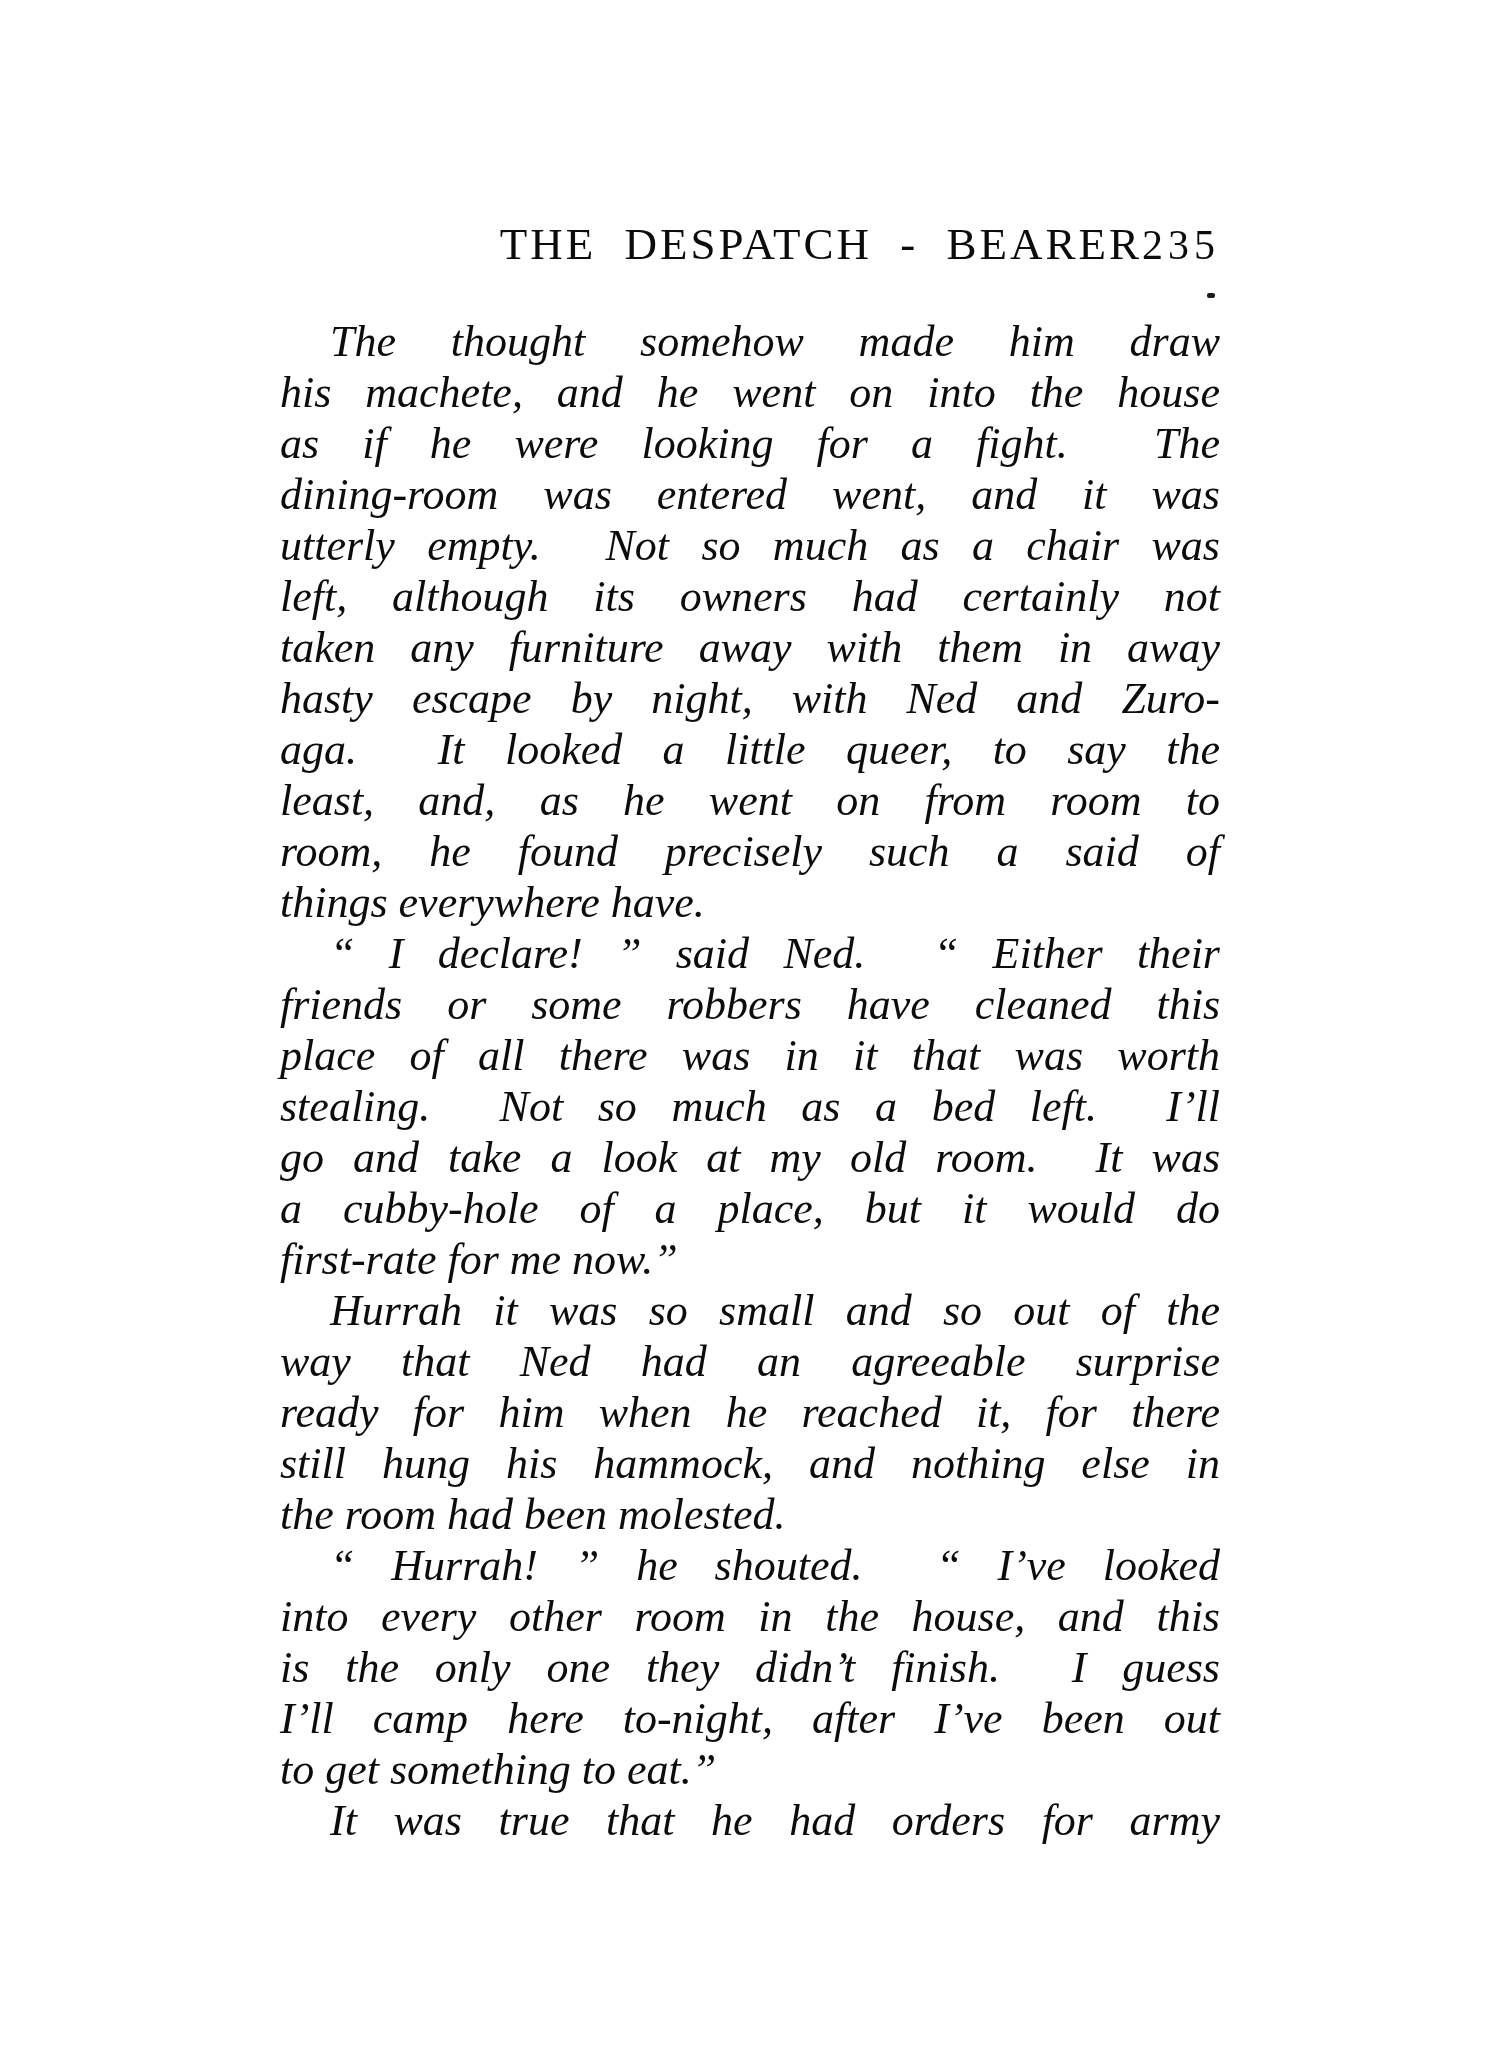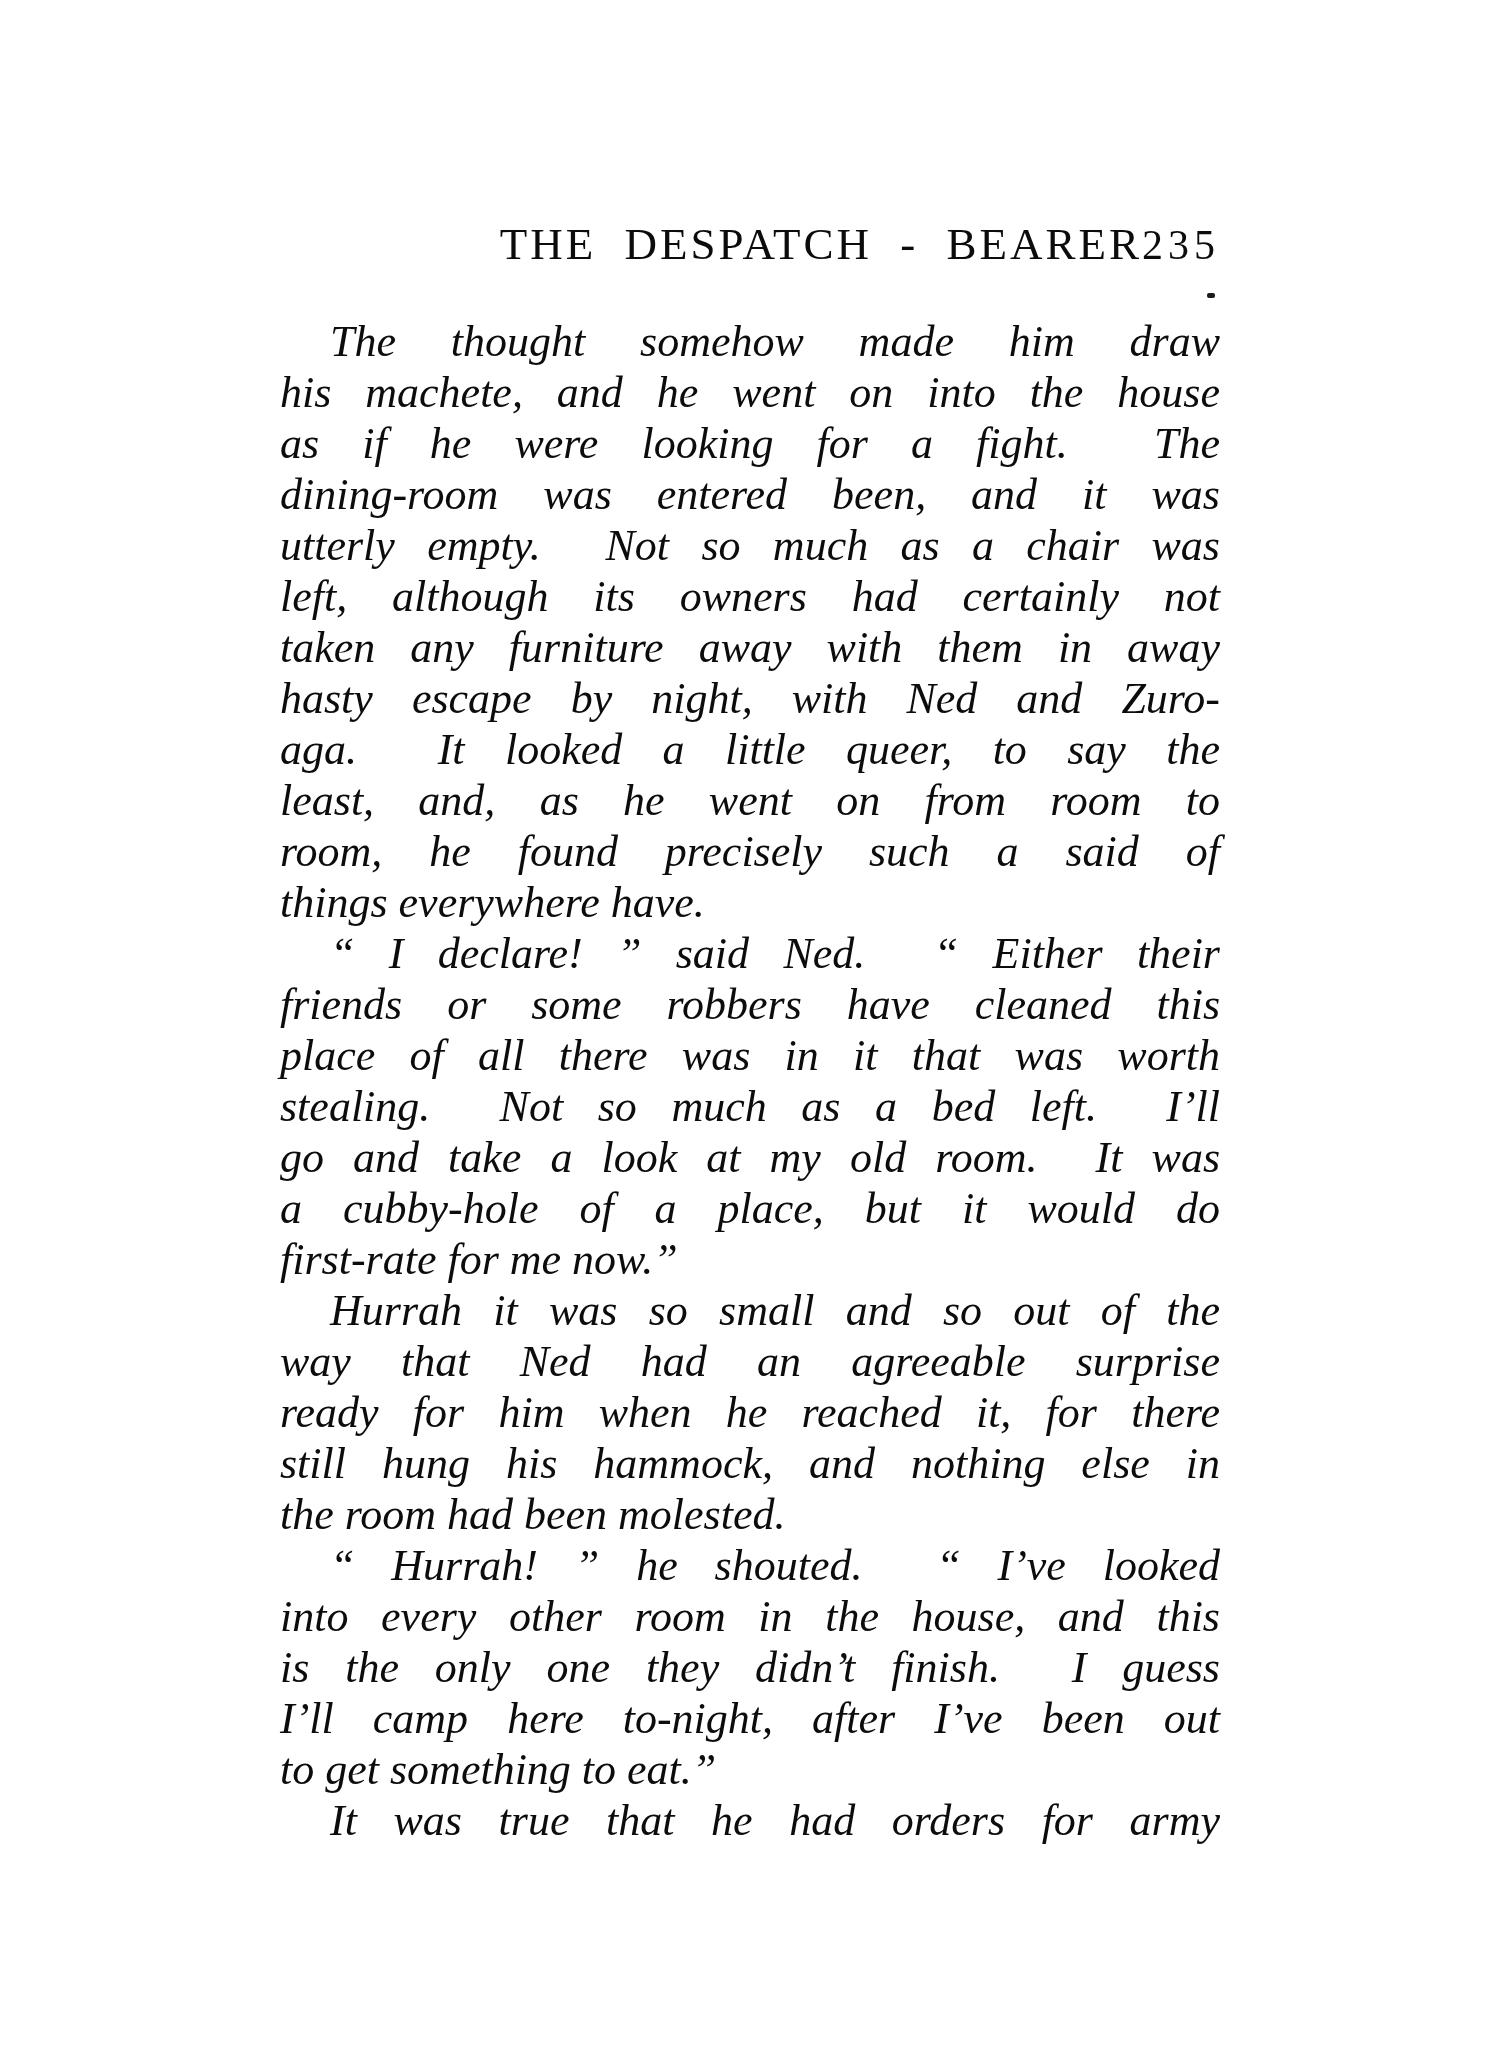--- a/index.html
+++ b/index.html
@@ -82,21 +82,21 @@
     <span class="folio">235</span>
   </div>
 
   <div class="scan-artifact"></div>
 
   <div class="text-block">
 
     <div class="line indent">The thought somehow made him draw</div>
     <div class="line">his machete, and he went on into the house</div>
     <div class="line">as if he were looking for a fight.&nbsp; The</div>
-    <div class="line">dining-room was entered been, and it was</div>
+    <div class="line">dining-room was entered went, and it was</div>
     <div class="line">utterly empty.&nbsp; Not so much as a chair was</div>
     <div class="line">left, although its owners had certainly not</div>
     <div class="line">taken any furniture away with them in away</div>
     <div class="line">hasty escape by night, with Ned and Zuro-</div>
     <div class="line">aga.&nbsp; It looked a little queer, to say the</div>
     <div class="line">least, and, as he went on from room to</div>
     <div class="line">room, he found precisely such a said of</div>
     <div class="line last">things everywhere have.</div>
 
     <div class="line indent">“ I declare! ” said Ned.&nbsp; “ Either their</div>

